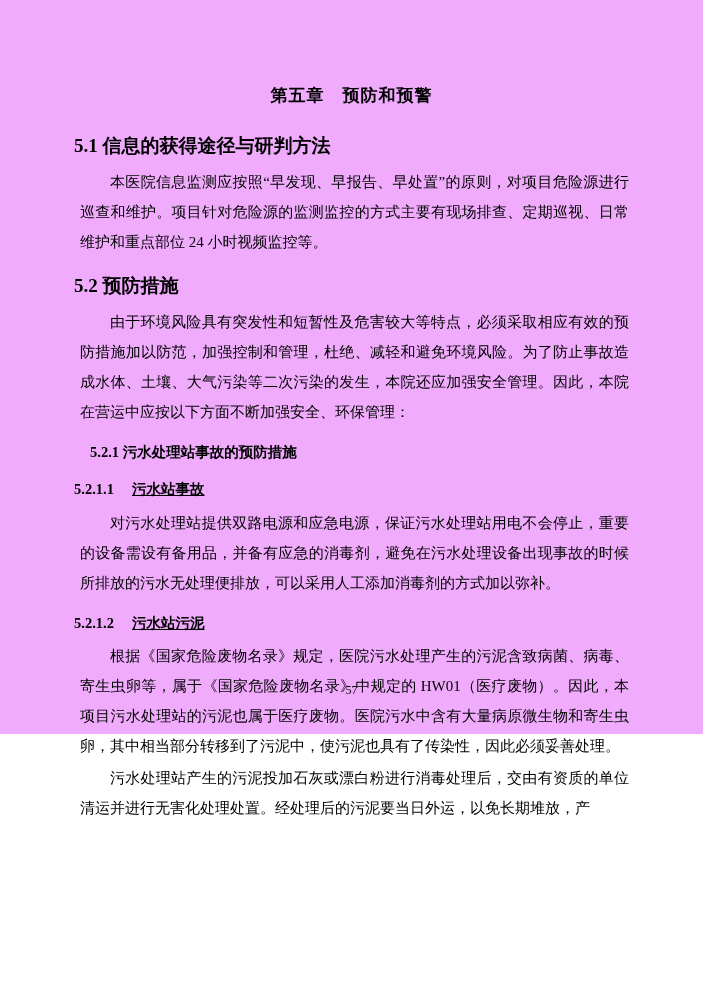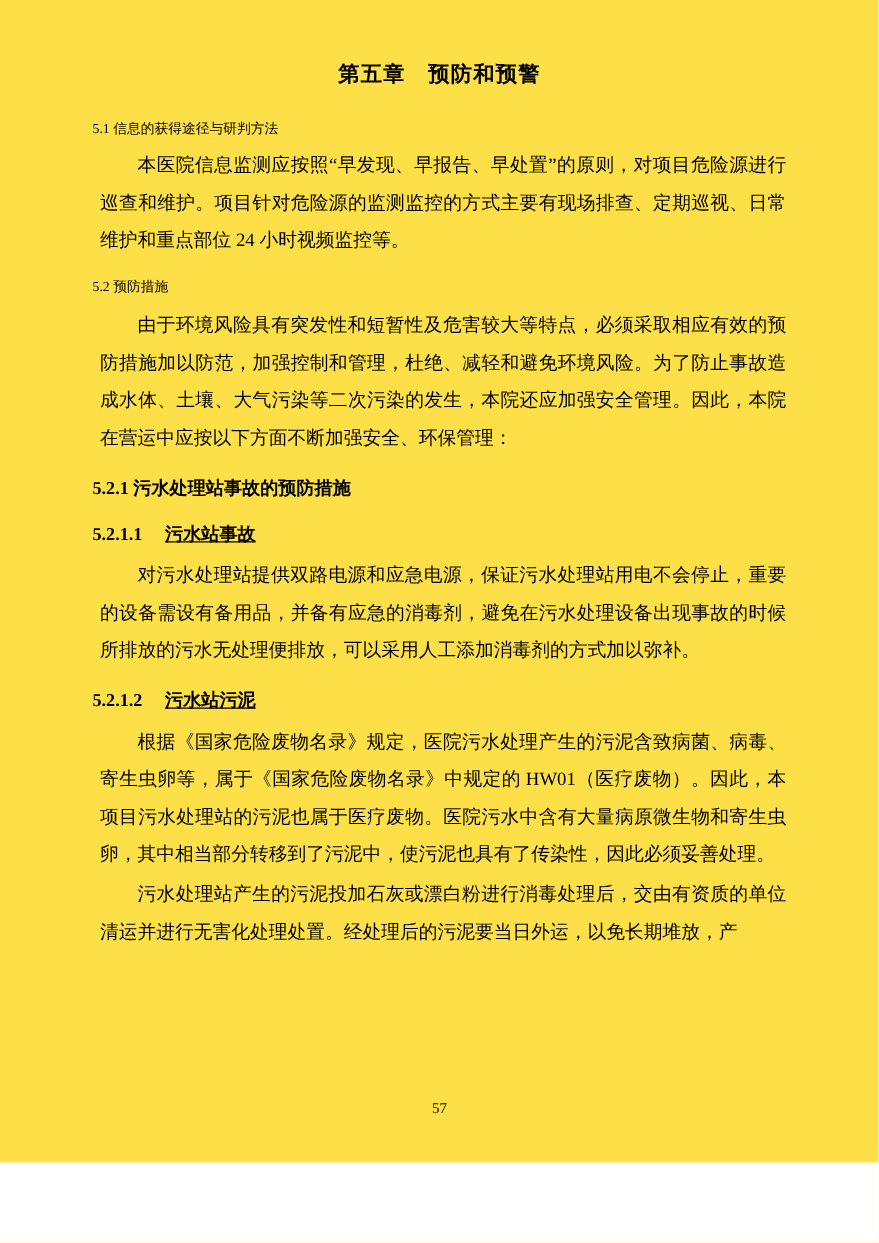--- a/index.html
+++ b/index.html
@@ -9,44 +9,44 @@
   }
   body {
     width: 703px;
     height: 994px;
     font-family: "Liberation Serif", "DejaVu Serif", serif;
     color: #000000;
     position: relative;
   }
   .page {
     width: 703px;
-    height: 930px;
+    height: 734px;
     box-sizing: border-box;
-    padding: 29px 74px 0 74px;
+    padding: 65px 74px 0 74px;
     position: relative;
-    background: #fde047;
+    background: #f0abfc;
   }
   .chapter-title {
     text-align: center;
     font-size: 17px;
     font-weight: bold;
     letter-spacing: 1px;
     margin: 18px 0 22px 0;
     line-height: 1.5;
   }
   .h2 {
-    font-size: 11px;
-    font-weight: normal;
+    font-size: 19px;
+    font-weight: bold;
     margin: 14px 0 6px 0;
     line-height: 1.6;
   }
   .h3 {
     font-size: 14.5px;
     font-weight: bold;
-    margin: 14px 0 6px 0;
+    margin: 14px 0 6px 16px;
     line-height: 1.6;
   }
   .h4 {
     font-size: 14.5px;
     font-weight: bold;
     margin: 14px 0 6px 0;
     line-height: 1.6;
     text-decoration: underline;
   }
   .h4 .num {

